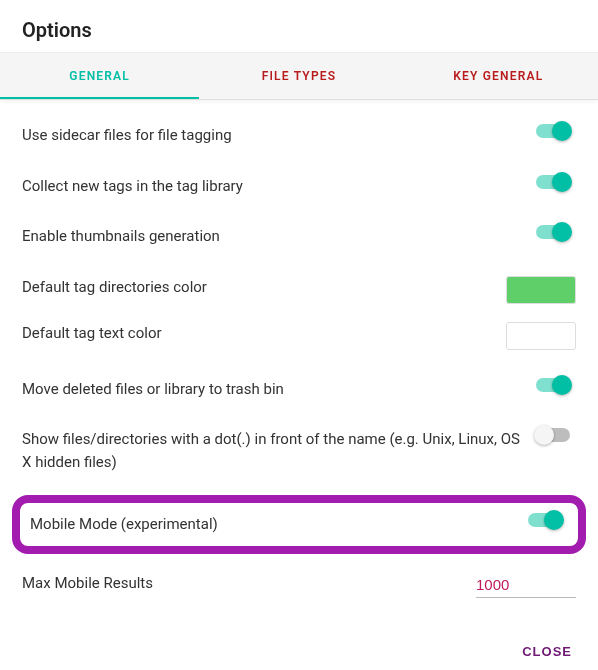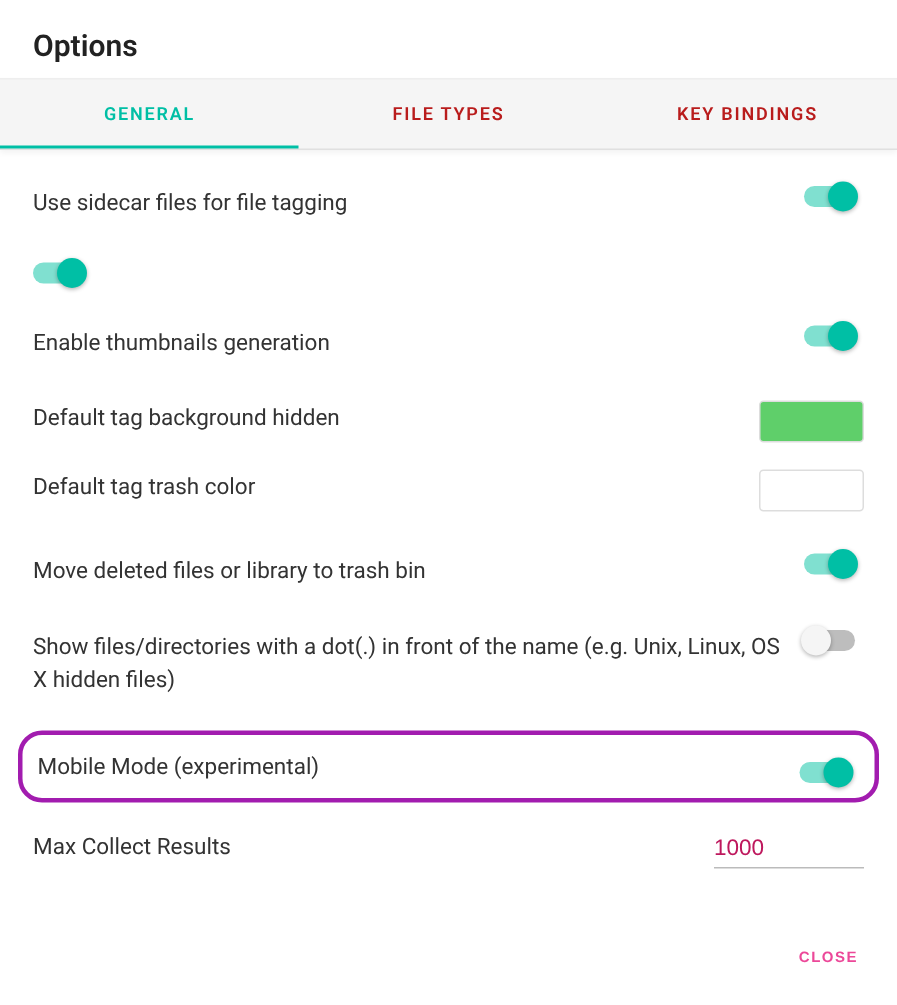--- a/index.html
+++ b/index.html
@@ -91,98 +91,99 @@
   .swatch {
     width: 70px;
     height: 28px;
     border: 1px solid #ddd;
     border-radius: 3px;
     flex-shrink: 0;
   }
   .swatch-green { background: #5fcf6a; }
   .swatch-white { background: #ffffff; }
   .highlighted {
-    border: 3px solid #a21caf;
+    border: 8px solid #a21caf;
     border-radius: 16px;
     padding: 10px 10px;
     margin: -6px -10px 18px -10px;
     display: flex;
-    align-items: flex-end;
+    align-items: flex-start;
     justify-content: space-between;
   }
   .num-input {
     border: none;
     border-bottom: 1px solid #bbb;
     width: 100px;
     font-size: 15px;
     padding: 4px 0;
     outline: none;
     color: #be185d;
     background: transparent;
   }
   .footer {
     display: flex;
     justify-content: flex-end;
     padding: 10px 22px 18px 22px;
   }
   .close-btn {
     background: none;
     border: none;
-    color: #ec4899;
-    font-size: 10px;
+    color: #701a75;
+    font-size: 13px;
     font-weight: 600;
     letter-spacing: 1px;
     cursor: pointer;
     padding: 8px 4px;
   }
 </style>
 </head>
 <body>
 
 <div class="dialog">
   <div class="title">Options</div>
 
   <div class="tabs">
     <div class="tab active">GENERAL</div>
     <div class="tab">FILE TYPES</div>
-    <div class="tab">KEY BINDINGS</div>
+    <div class="tab">KEY GENERAL</div>
   </div>
 
   <div class="content">
 
     <div class="row">
       <div class="label">Use sidecar files for file tagging</div>
       <div class="toggle on">
         <div class="toggle-track"></div>
         <div class="toggle-thumb"></div>
       </div>
     </div>
 
     <div class="row">
+      <div class="label">Collect new tags in the tag library</div>
       <div class="toggle on">
         <div class="toggle-track"></div>
         <div class="toggle-thumb"></div>
       </div>
     </div>
 
     <div class="row">
       <div class="label">Enable thumbnails generation</div>
       <div class="toggle on">
         <div class="toggle-track"></div>
         <div class="toggle-thumb"></div>
       </div>
     </div>
 
     <div class="row color-row">
-      <div class="label">Default tag background hidden</div>
+      <div class="label">Default tag directories color</div>
       <div class="swatch swatch-green"></div>
     </div>
 
     <div class="row">
-      <div class="label">Default tag trash color</div>
+      <div class="label">Default tag text color</div>
       <div class="swatch swatch-white"></div>
     </div>
 
     <div class="row">
       <div class="label">Move deleted files or library to trash bin</div>
       <div class="toggle on">
         <div class="toggle-track"></div>
         <div class="toggle-thumb"></div>
       </div>
     </div>
@@ -197,21 +198,21 @@
 
     <div class="highlighted">
       <div class="label">Mobile Mode (experimental)</div>
       <div class="toggle on">
         <div class="toggle-track"></div>
         <div class="toggle-thumb"></div>
       </div>
     </div>
 
     <div class="row">
-      <div class="label">Max Collect Results</div>
+      <div class="label">Max Mobile Results</div>
       <input class="num-input" type="text" value="1000" style="">
     </div>
 
   </div>
 
   <div class="footer">
     <button class="close-btn">CLOSE</button>
   </div>
 </div>
 

